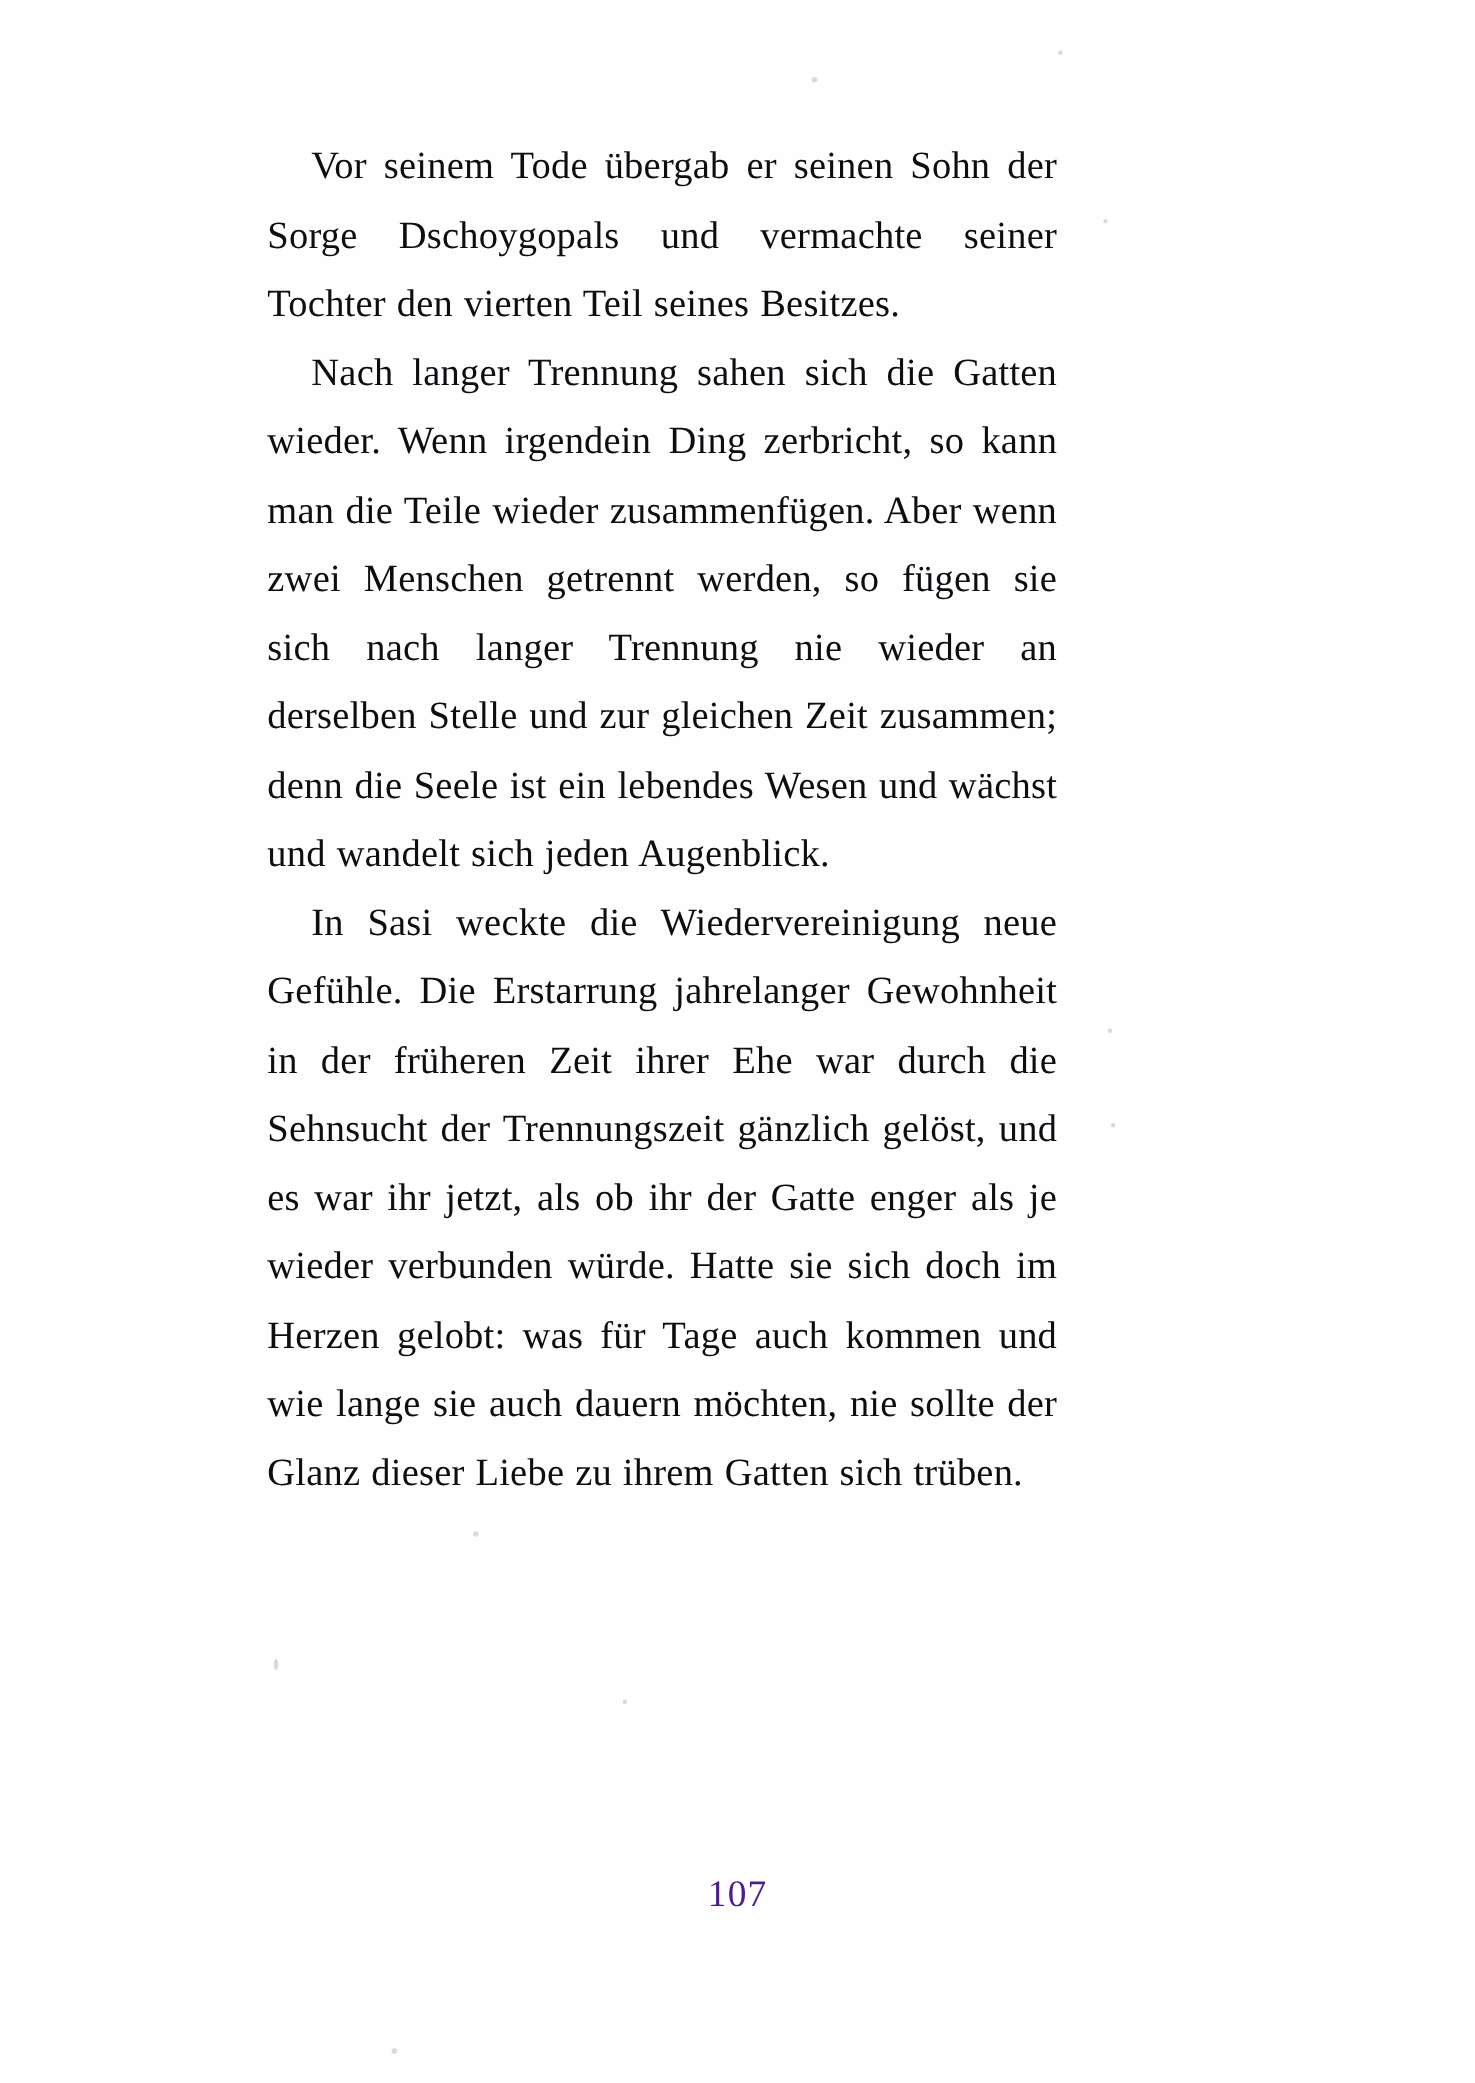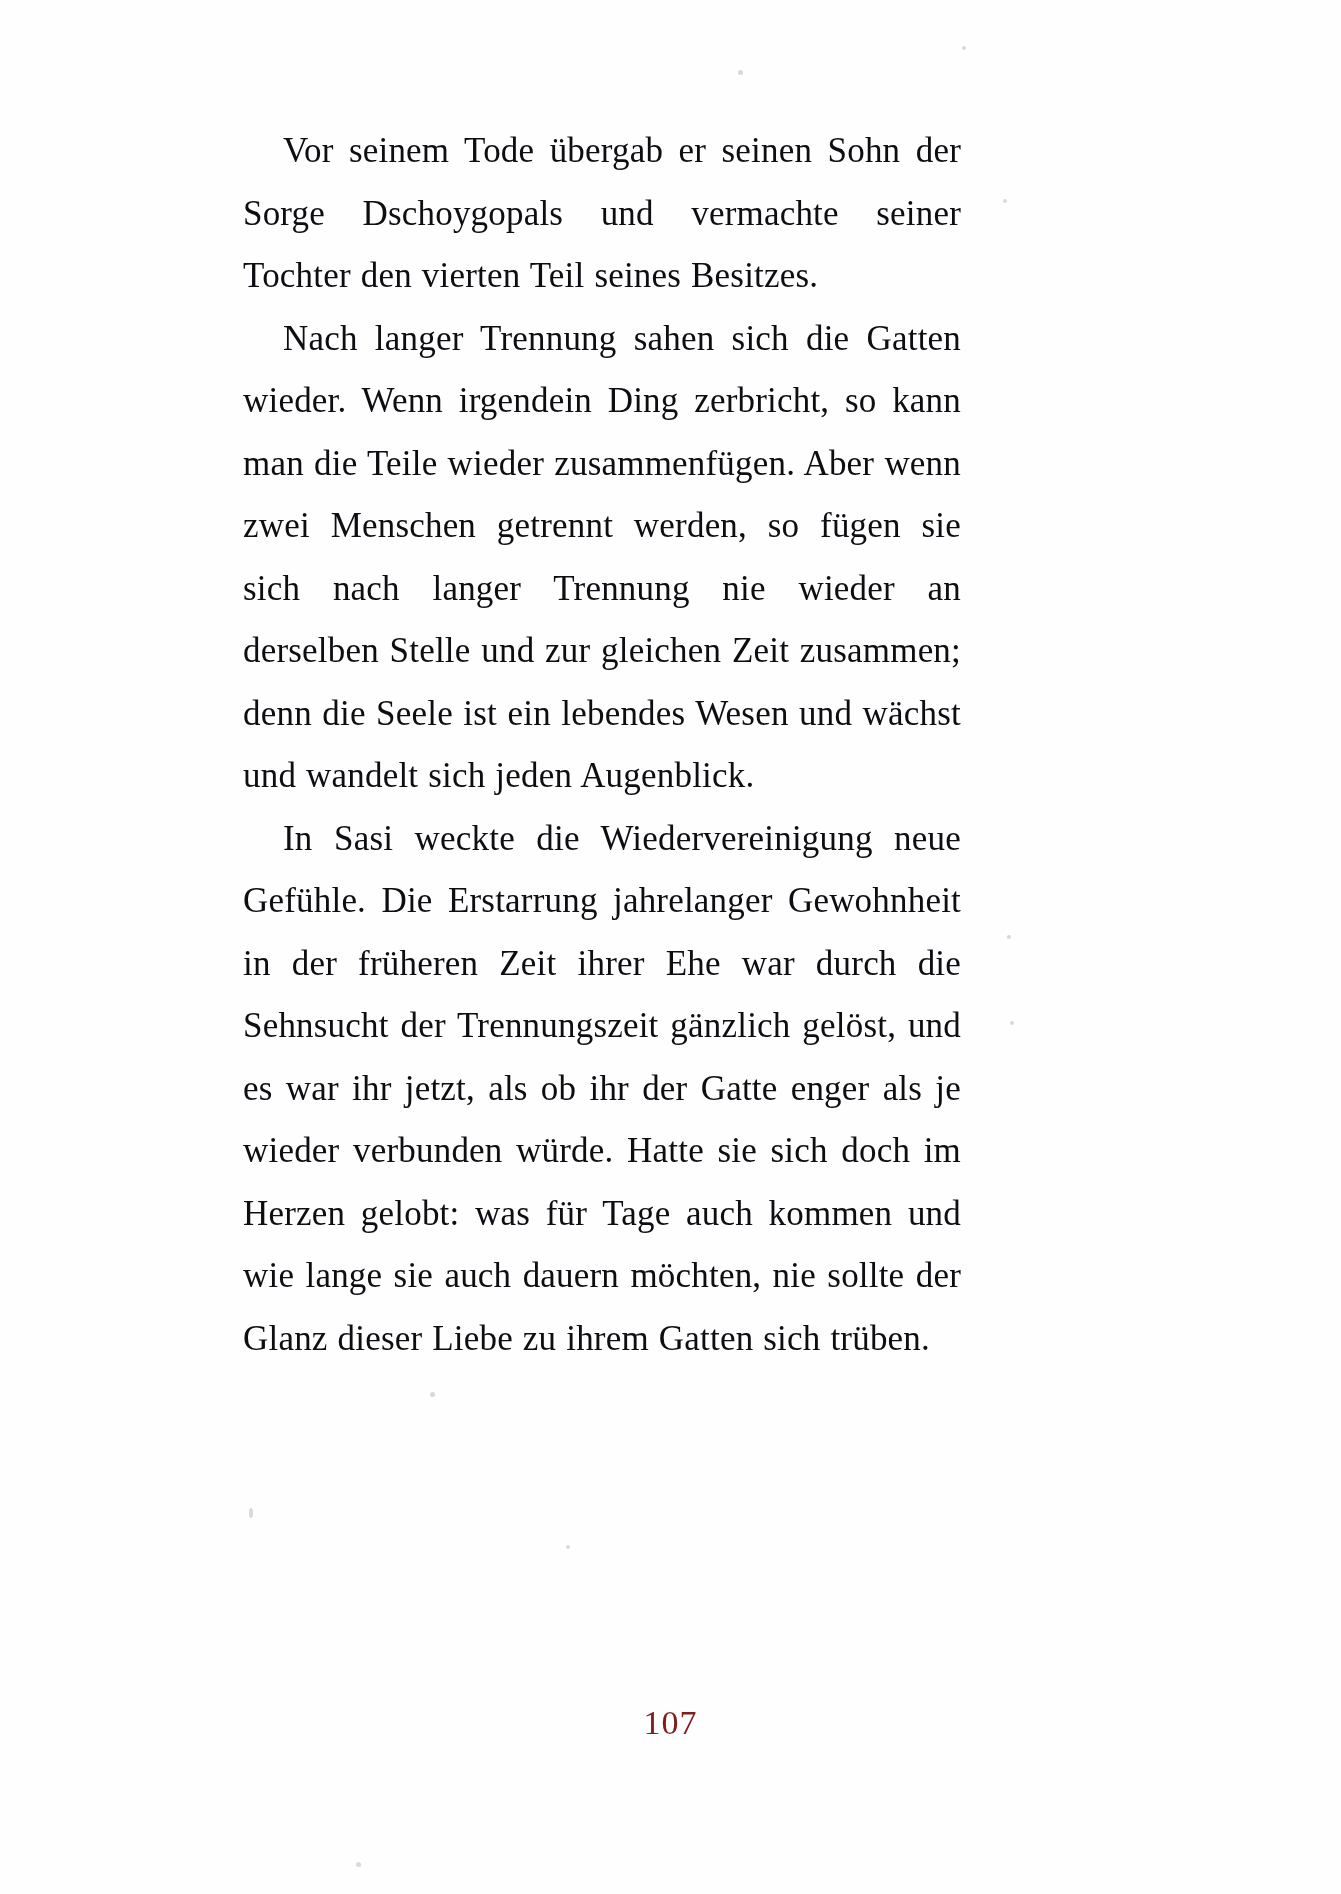--- a/index.html
+++ b/index.html
@@ -42,21 +42,21 @@
   }
   .folio {
     position: absolute;
     left: 0;
     top: 1704px;
     width: 1341px;
     text-align: center;
     font-size: 34px;
     letter-spacing: 1px;
     font-family: "Liberation Serif", serif;
-    color: #7f1d1d;
+    color: #4c1d95;
   }
   
   .speck {
     position: absolute;
     background: #b9b9bd;
     border-radius: 50%;
     opacity: .55;
   }
 </style>
 </head>

